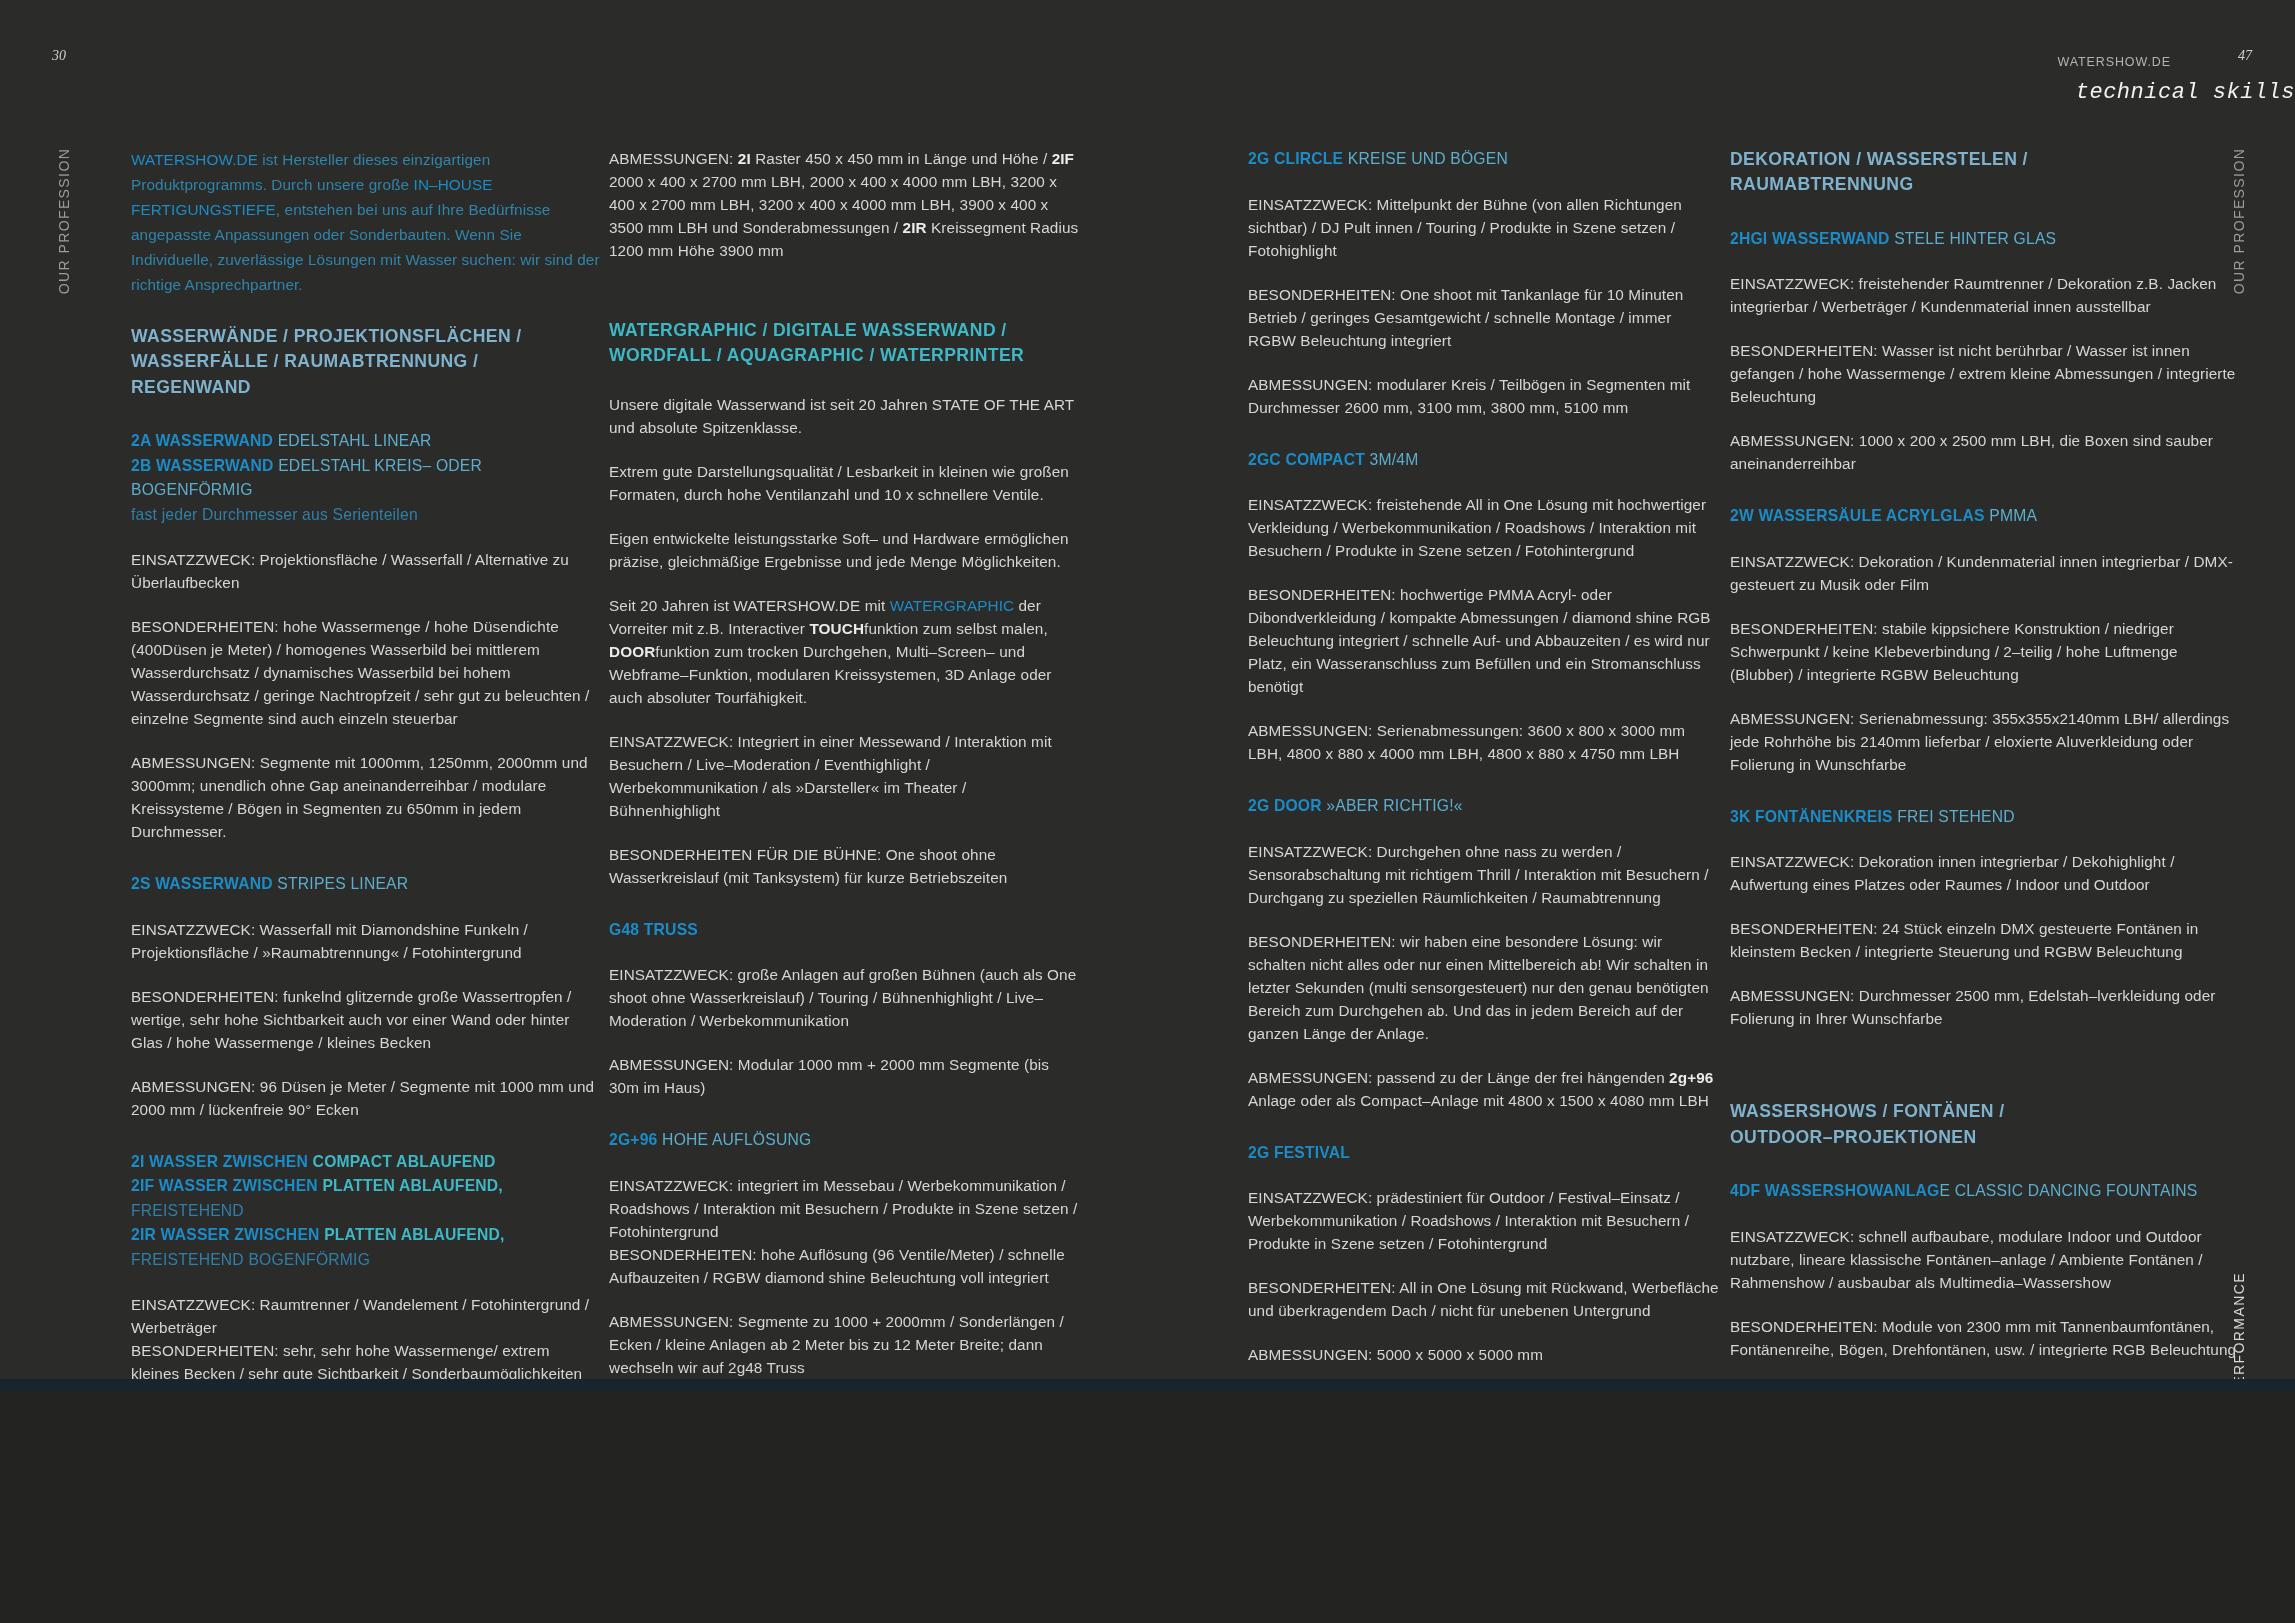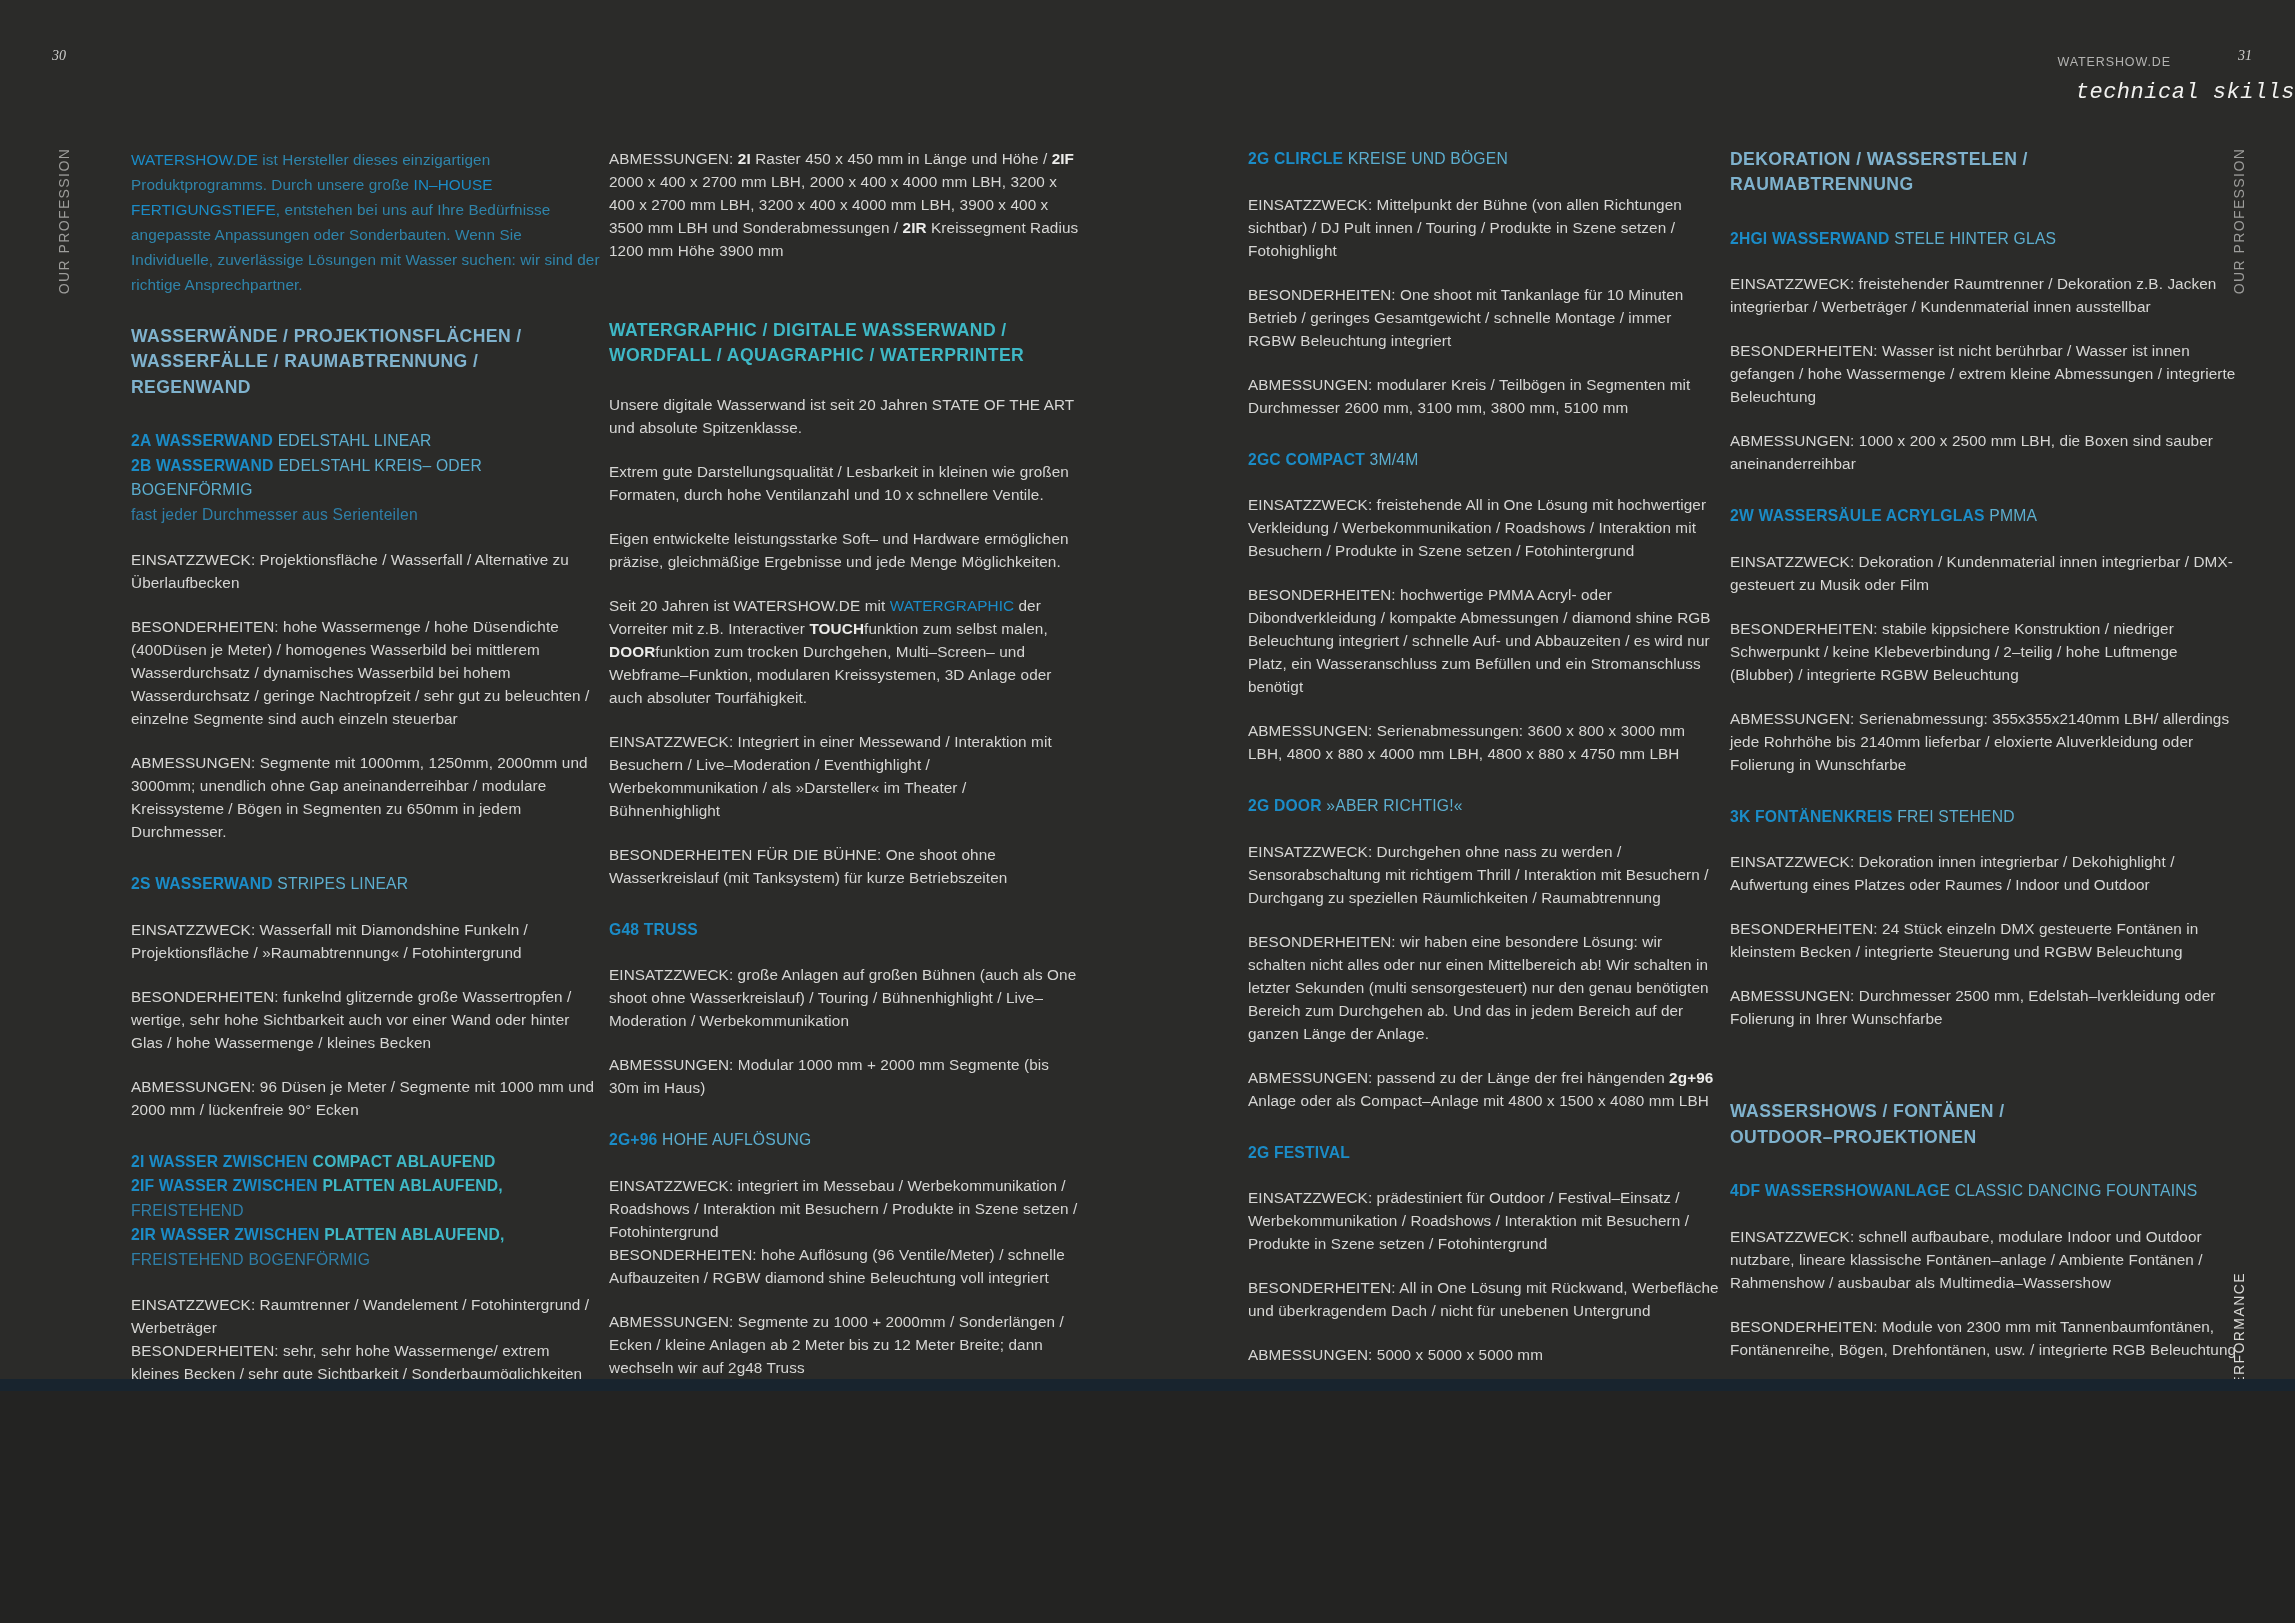--- a/index.html
+++ b/index.html
@@ -67,21 +67,21 @@
   .footer-bar{position:absolute;left:0;right:0;bottom:0;height:12px;background:var(--footer);}
 </style>
 </head>
 <body>
 
 <div class="page">
 
   <span class="pageno left">30</span>
   <div class="center-title">technical skills</div>
   <span class="brand-top">WATERSHOW.DE</span>
-  <span class="pageno right">31</span>
+  <span class="pageno right">47</span>
 
   <div class="vtext lt">OUR PROFESSION</div>
   <div class="vtext lb">WATERSHOW.DE</div>
   <div class="vtext rt">OUR PROFESSION</div>
   <div class="vtext rb">ART MEETS PERFORMANCE</div>
 
   <div class="col" data-col="0">
       <div class="intro"><span class="sg-strong">WATERSHOW.DE</span><span class="sg-muted"> ist Hersteller dieses einzigartigen Produktprogramms. Durch unsere große </span><span class="sg-strong">IN–HOUSE FERTIGUNGSTIEFE,</span><span class="sg-muted"> entstehen bei uns auf Ihre Bedürfnisse angepasste Anpassungen oder Sonderbauten.  Wenn Sie Individuelle, zuverlässige Lösungen mit Wasser suchen: wir sind der richtige Ansprechpartner.</span></div>
       <div class="section steel">
         <div>WASSERWÄNDE / PROJEKTIONSFLÄCHEN /</div>

